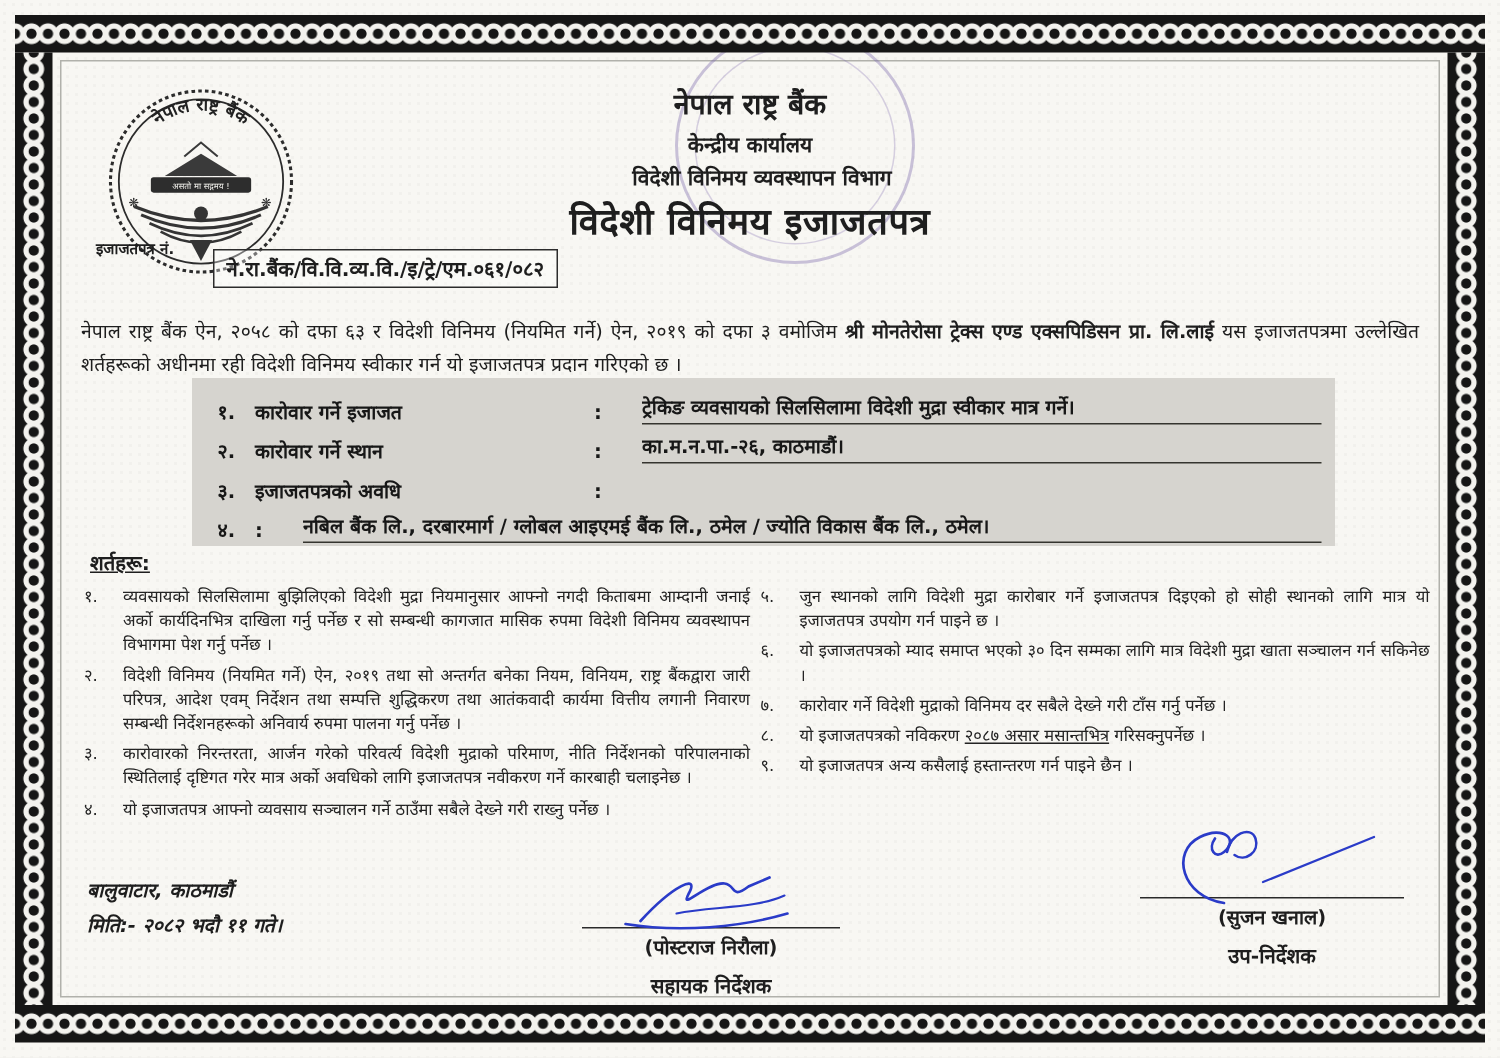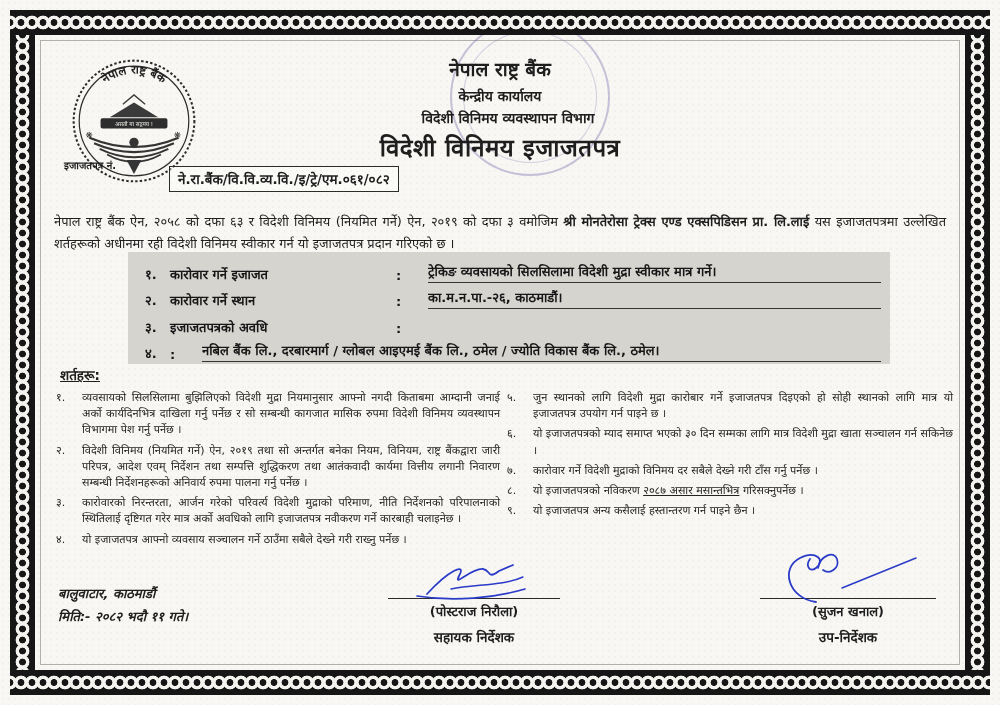--- a/index.html
+++ b/index.html
@@ -43,21 +43,21 @@
   .stamp{position:absolute;left:450px;top:18px;width:156px;height:154px;border:2px solid rgba(122,102,172,.38);border-radius:50%;z-index:1;}
   .stamp::before{content:"";position:absolute;inset:11px;border:1.5px solid rgba(122,102,172,.28);border-radius:50%;}
   .hline{position:absolute;left:0;right:0;text-align:center;z-index:2;}
   .h-bank{top:56px;font-size:19px;font-weight:bold;}
   .h-office{top:86px;font-size:14px;font-weight:bold;}
   .h-dept{top:108px;font-size:14px;font-weight:bold;margin-left:16px;}
   .h-title{top:130px;font-size:24px;font-weight:bold;letter-spacing:.5px;}
 
   
   .lic-label{position:absolute;left:64px;top:158px;font-size:10px;font-weight:bold;z-index:2;}
-  .lic-box{position:absolute;left:169px;top:166px;border:1.6px solid #2c2c2c;padding:3px 8px;font-size:13.5px;font-weight:bold;background:rgba(255,255,255,.35);z-index:2;}
+  .lic-box{position:absolute;left:142px;top:166px;border:1.6px solid #2c2c2c;padding:3px 8px;font-size:13.5px;font-weight:bold;background:rgba(255,255,255,.35);z-index:2;}
 
   
   .intro{position:absolute;left:54px;top:198px;width:892px;font-size:12.9px;line-height:22px;text-align:justify;z-index:2;}
   .intro b{font-weight:bold;}
 
   
   .gtable{position:absolute;left:128px;top:252px;width:762px;background:#d6d4cf;padding:4px 0 2px;z-index:2;}
   .trow{display:flex;align-items:flex-end;height:26.5px;font-size:13px;font-weight:bold;color:#171717;}
   .tnum{flex:0 0 42px;padding-left:17px;box-sizing:border-box;}
   .tlabel{flex:0 0 226px;}
@@ -71,21 +71,21 @@
   .cond-right{left:503px;width:450px;}
   .citem{display:flex;margin-bottom:4px;font-size:11px;line-height:16.2px;text-align:justify;color:#232323;}
   .cnum{flex:0 0 30px;padding-left:4px;box-sizing:border-box;}
   .ctext{flex:1;}
   .u{text-decoration:underline;}
 
   
   .place-date{position:absolute;left:58px;top:584px;font-size:13px;font-weight:bold;font-style:italic;z-index:2;}
   .place-date .row2{margin-top:5px;}
   .sig{position:absolute;text-align:center;z-index:2;}
-  .sig-center{left:388px;top:560px;width:172px;text-align:center;}
+  .sig-center{left:388px;top:580px;width:172px;text-align:center;}
   .sig-right{left:760px;top:548px;width:176px;}
   .sig svg{display:block;margin:0 auto;}
   .sig .line{border-top:1.6px solid #2a2a2a;margin-top:-8px;}
   .sig .name{font-size:13px;font-weight:bold;margin-top:3px;}
   .sig .role{font-size:13.5px;font-weight:bold;margin-top:8px;}
 </style>
 </head>
 <body>
 
 <div class="page">

